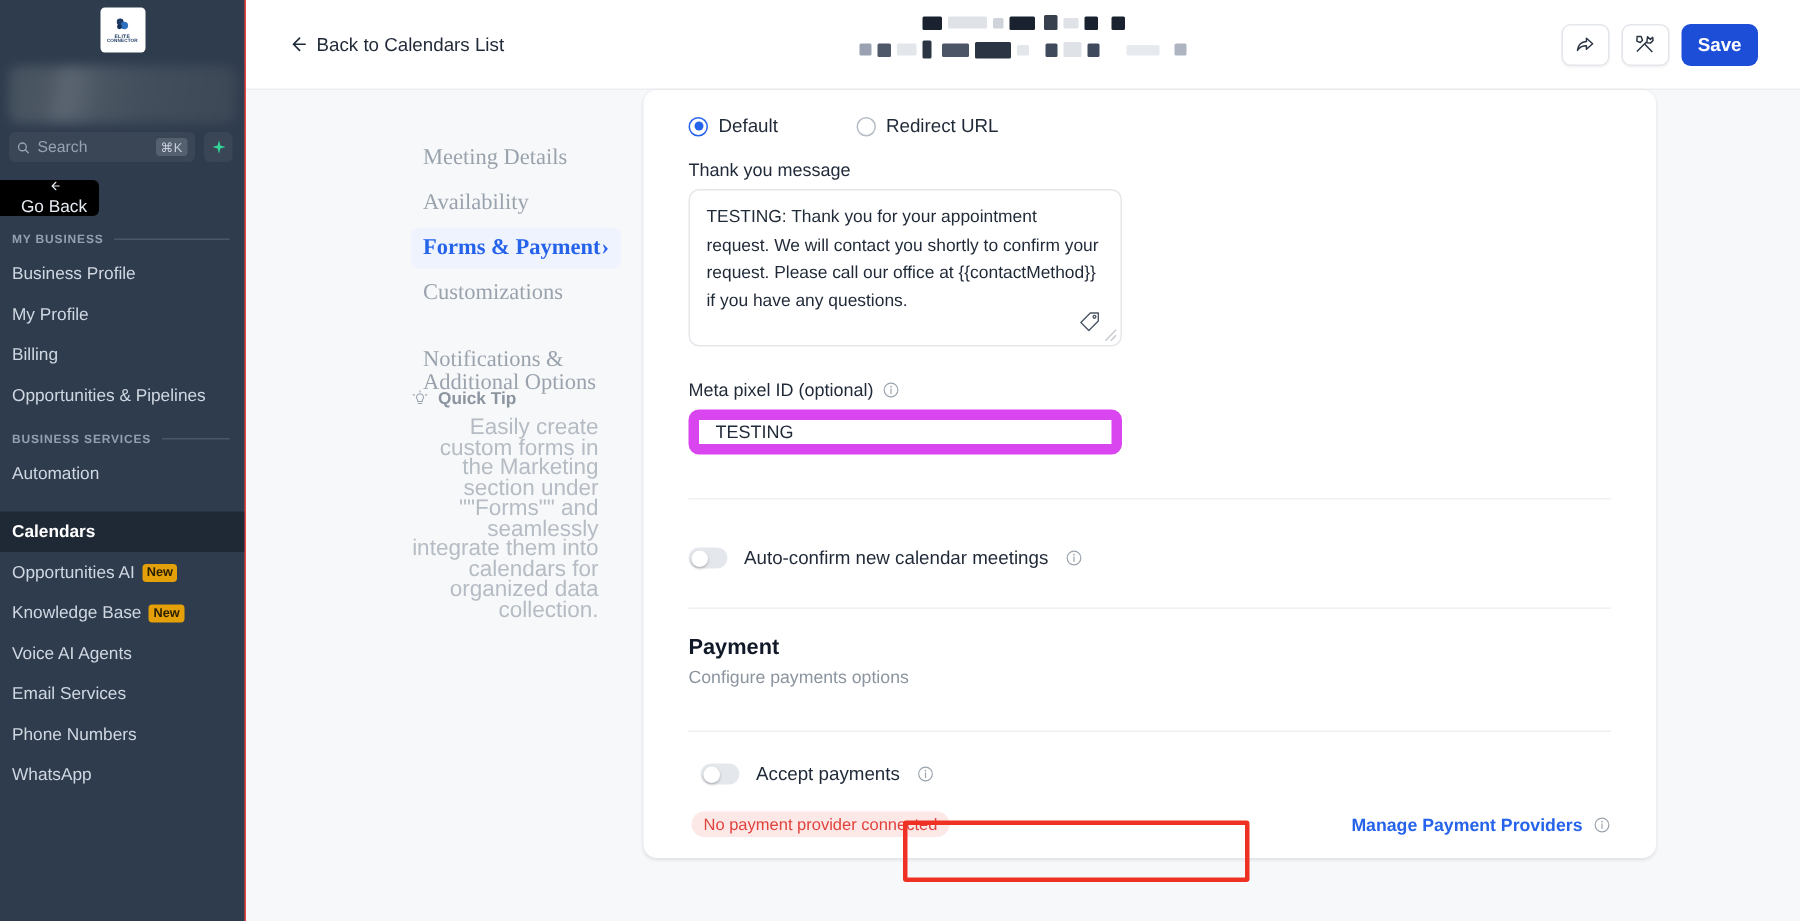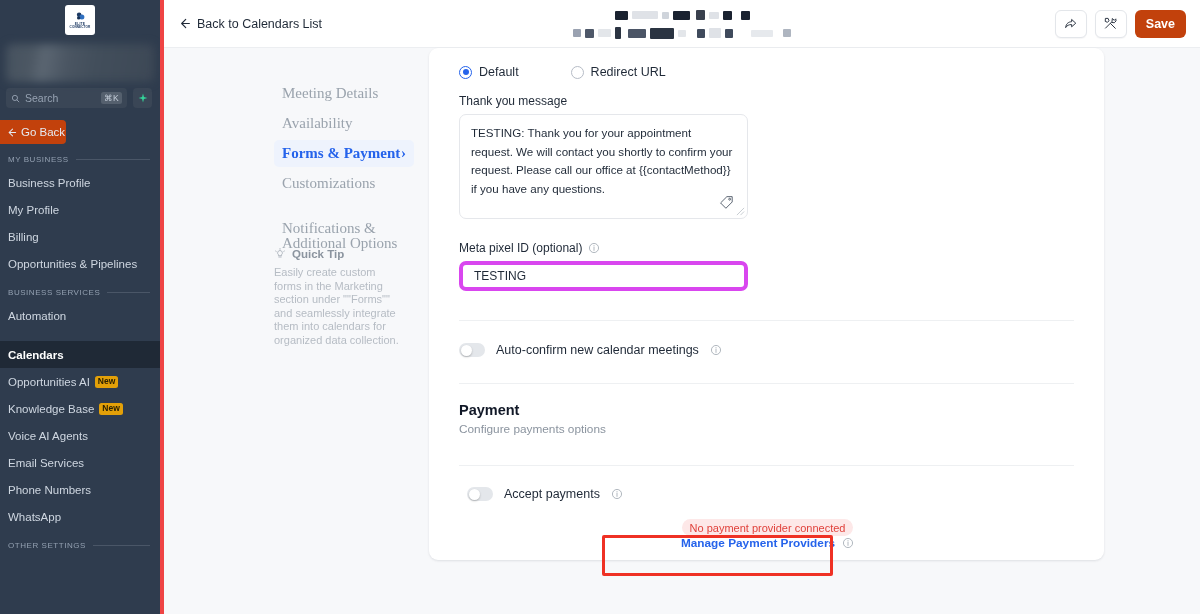--- a/index.html
+++ b/index.html
@@ -11,21 +11,21 @@
   }
   #app { position: relative; width: 1200px; height: 614px; display: flex; }
 
   
   .sidebar {
     width: 164px; height: 614px;
     background: #2f3c4e;
     flex: 0 0 164px;
     position: relative;
     overflow: hidden;
-    border-right: 4px solid #ef4444;
+    border-right: 1px solid #ef4444;
   }
   .logo-wrap { height: 40px; display: flex; align-items: center; justify-content: center; }
   .logo-box {
     width: 30px; height: 30px; background: #ffffff; border-radius: 3px;
     display: flex; flex-direction: column; align-items: center; justify-content: center;
     line-height: 1;
   }
   .logo-mark { width: 11px; height: 11px; margin-bottom: 1px; }
   .logo-t1 { font-size: 3.3px; color: #1d3a63; font-weight: bold; letter-spacing: .2px; }
   .logo-t2 { font-size: 3.1px; color: #1d3a63; font-weight: bold; letter-spacing: .1px; }
@@ -44,84 +44,84 @@
   .search-ph { color: #97a3b3; font-size: 10.5px; flex: 1; }
   .kbd {
     background: #55606e; color: #c6cfdb; font-size: 8.5px; border-radius: 2.5px;
     padding: 1px 3px; letter-spacing: .4px;
   }
   .spark-btn {
     width: 19px; height: 20px; background: #3a4656; border-radius: 4px;
     display: flex; align-items: center; justify-content: center;
   }
   .go-back {
-    margin-top: 12px; width: 66px; height: 24px; background: #c2410c;
+    margin-top: 12px; width: 66px; height: 24px; background: #000000;
     border-radius: 0 4px 4px 0; display: flex; align-items: center;
-    padding-left: 6px; gap: 4px; color: #e6ebf2; font-size: 11.5px;
+    padding-left: 6px; gap: 4px; color: #e6ebf2; font-size: 11.5px; flex-direction: column;
   }
   .settings-title { color: #ffffff; font-size: 15px; font-weight: bold; padding: 12px 0 0 8px; }
 
   .grp { display: flex; align-items: center; gap: 7px; padding: 11px 10px 5px 8px; }
-  .grp-label { color: #93a0b1; font-size: 8px; letter-spacing: .55px; white-space: nowrap; }
+  .grp-label { color: #93a0b1; font-size: 8px; letter-spacing: .55px; white-space: nowrap; font-weight: bold; }
   .grp-line { flex: 1; height: 1px; background: #4a5667; }
 
   .nav-item {
     display: flex; align-items: center; gap: 5px;
     height: 27px; padding-left: 8px; color: #cfd7e1; font-size: 11.5px;
     white-space: nowrap;
   }
   .nav-item.active { background: #1f2936; color: #ffffff; font-weight: bold; margin-top: 12px; }
   .badge-new {
     background: #e3a008; color: #2b2000; font-size: 8.5px; font-weight: bold;
     border-radius: 2.5px; padding: 0.5px 3px; line-height: 11px;
   }
 
   
   .main { flex: 1; height: 614px; background: #f7f8fa; position: relative; }
   .topbar {
-    height: 48px; background: #ffffff; display: flex; align-items: center;
-    padding: 0 14px; position: relative; border-bottom: 1px solid #eceef1;
+    height: 60px; background: #ffffff; display: flex; align-items: center;
+    padding: 0 28px; position: relative; border-bottom: 1px solid #eceef1;
   }
   .back-link { display: flex; align-items: center; gap: 6px; color: #1f2937; font-size: 12.5px; }
   .topbar-center {
     position: absolute; left: 0; right: 0; top: 0; height: 48px;
     display: flex; flex-direction: column; align-items: center; justify-content: center;
     pointer-events: none;
   }
   .redact-row { display: flex; align-items: center; gap: 4px; height: 13px; }
   .rb { border-radius: 1px; }
   .topbar-right {
     margin-left: auto; display: flex; align-items: center; gap: 8px; z-index: 3;
   }
   .icon-btn {
     width: 32px; height: 28px; border: 1px solid #e3e6ea; background: #fff;
     border-radius: 6px; display: flex; align-items: center; justify-content: center;
     box-shadow: 0 1px 1px rgba(16,24,40,.04);
   }
   .save-btn {
-    height: 28px; min-width: 50px; background: #c2410c; color: #fff; border-radius: 6px;
+    height: 28px; min-width: 50px; background: #1d4ed8; color: #fff; border-radius: 6px;
     display: flex; align-items: center; justify-content: center; font-size: 12.5px;
     font-weight: bold; padding: 0 11px;
   }
 
   .content { position: relative; height: 566px; }
 
   
   .subnav { position: absolute; left: 110px; top: 32px; width: 140px; }
   .subnav-item {
     font-size: 15px; color: #9aa3ad; padding: 6px 8px; border-radius: 5px;
     line-height: 15px; margin-bottom: 3px; font-family: Liberation Serif, serif;
   }
   .subnav-item.active {
     color: #2563eb; font-weight: bold; background: #eef3fd;
     display: flex; align-items: center; justify-content: space-between;
   }
   .tip { position: absolute; left: 110px; top: 200px; width: 125px; }
   .tip-head { display: flex; align-items: center; gap: 6px; color: #8b949f; font-size: 11.5px; font-weight: bold; }
-  .tip-body { color: #b6bcc4; font-size: 11px; line-height: 13.5px; margin-top: 6px; }
+  .tip-body { color: #b6bcc4; font-size: 15px; line-height: 13.5px; margin-top: 6px; text-align: right; }
 
   
   .card {
     position: absolute; left: 265px; top: 0; width: 675px; height: 512px;
     background: #ffffff; border-radius: 9px;
     box-shadow: 0 1px 3px rgba(16,24,40,.07), 0 1px 2px rgba(16,24,40,.04);
     padding: 0 30px;
   }
   .radio-row { display: flex; align-items: center; gap: 10px; padding-top: 17px; }
   .radio-opt { display: flex; align-items: center; gap: 7px; font-size: 12.5px; color: #1f2937; }
@@ -134,21 +134,21 @@
   .field-label { font-size: 12px; color: #1f2937; margin-top: 15px; margin-bottom: 6px; }
   .textarea {
     width: 289px; height: 105px; border: 1px solid #e5e7eb; border-radius: 7px;
     padding: 9px 11px; font-size: 11.6px; line-height: 18.5px; color: #1f2937;
     position: relative; background: #fff;
   }
   .tag-ic { position: absolute; right: 13px; bottom: 8px; }
   .resize-grip { position: absolute; right: 2px; bottom: 2px; width: 9px; height: 9px; }
   .inline-label { display: flex; align-items: center; gap: 6px; font-size: 12px; color: #1f2937; }
   .textinput {
-    width: 289px; height: 30px; border: 4px solid #d946ef; border-radius: 7px;
+    width: 289px; height: 30px; border: 7px solid #d946ef; border-radius: 7px;
     display: flex; align-items: center; padding: 0 11px; font-size: 12px; color: #1f2937;
     margin-top: 6px; background: #fff;
   }
   .divider { height: 1px; background: #eef0f2; margin: 0; }
   .toggle {
     width: 26px; height: 14px; border-radius: 8px; background: #e4e7eb; position: relative; flex: 0 0 26px;
   }
   .toggle::after {
     content: ""; position: absolute; left: 1.5px; top: 1.5px; width: 11px; height: 11px;
     border-radius: 50%; background: #fff; box-shadow: 0 1px 2px rgba(0,0,0,.25);
@@ -252,24 +252,20 @@
           <span>Voice AI Agents</span>
         </div>
         <div class="nav-item">
           <span>Email Services</span>
         </div>
         <div class="nav-item">
           <span>Phone Numbers</span>
         </div>
         <div class="nav-item">
           <span>WhatsApp</span>
-        </div>
-        <div class="grp">
-          <span class="grp-label">OTHER SETTINGS</span>
-          <span class="grp-line"></span>
         </div>
       </div>
   </div>
 
   <div class="main">
 
     <div class="topbar">
       <div class="back-link">
         <svg width="13" height="13" viewBox="0 0 16 16">
           <path d="M9.5 3 L4.5 8 L9.5 13 M4.5 8 H14" fill="none" stroke="#1f2937" stroke-width="1.4" stroke-linecap="round" stroke-linejoin="round"></path>
@@ -391,21 +387,21 @@
               <line x1="10" y1="8.8" x2="10" y2="14" stroke="#9aa3ad" stroke-width="1.3" stroke-linecap="round"></line>
             </svg>
           </div>
           <div class="textinput">
             <span>TESTING</span>
           </div>
         </div>
 
         <div class="divider" style="margin-top:29px;"></div>
 
-        <div class="tog-row" style="margin-top:22px;">
+        <div class="tog-row" style="margin-top:32px;">
           <span class="toggle"></span>
           <span>Auto-confirm new calendar meetings</span>
           <svg width="12" height="12" viewBox="0 0 20 20">
             <circle cx="10" cy="10" r="7.6" fill="none" stroke="#9aa3ad" stroke-width="1.3"></circle>
             <circle cx="10" cy="6.2" r="0.95" fill="#9aa3ad"></circle>
             <line x1="10" y1="8.8" x2="10" y2="14" stroke="#9aa3ad" stroke-width="1.3" stroke-linecap="round"></line>
           </svg>
         </div>
 
         <div class="divider" style="margin-top:26px;"></div>
@@ -420,21 +416,21 @@
         <div class="tog-row" style="margin-top:21px;padding-left:8px;">
           <span class="toggle"></span>
           <span>Accept payments</span>
           <svg width="12" height="12" viewBox="0 0 20 20">
             <circle cx="10" cy="10" r="7.6" fill="none" stroke="#9aa3ad" stroke-width="1.3"></circle>
             <circle cx="10" cy="6.2" r="0.95" fill="#9aa3ad"></circle>
             <line x1="10" y1="8.8" x2="10" y2="14" stroke="#9aa3ad" stroke-width="1.3" stroke-linecap="round"></line>
           </svg>
         </div>
 
-        <div style="display:flex;align-items:center;justify-content:space-between;margin-top:18px;padding-left:2px;flex-direction:column;">
+        <div style="display:flex;align-items:center;justify-content:space-between;margin-top:18px;padding-left:2px;">
           <span class="pill-warn">No payment provider connected</span>
           <span style="display:flex;align-items:center;gap:7px;">
             <span class="link-blue">Manage Payment Providers</span>
             <svg width="12" height="12" viewBox="0 0 20 20">
               <circle cx="10" cy="10" r="7.6" fill="none" stroke="#9aa3ad" stroke-width="1.3"></circle>
               <circle cx="10" cy="6.2" r="0.95" fill="#9aa3ad"></circle>
               <line x1="10" y1="8.8" x2="10" y2="14" stroke="#9aa3ad" stroke-width="1.3" stroke-linecap="round"></line>
             </svg>
           </span>
         </div>

